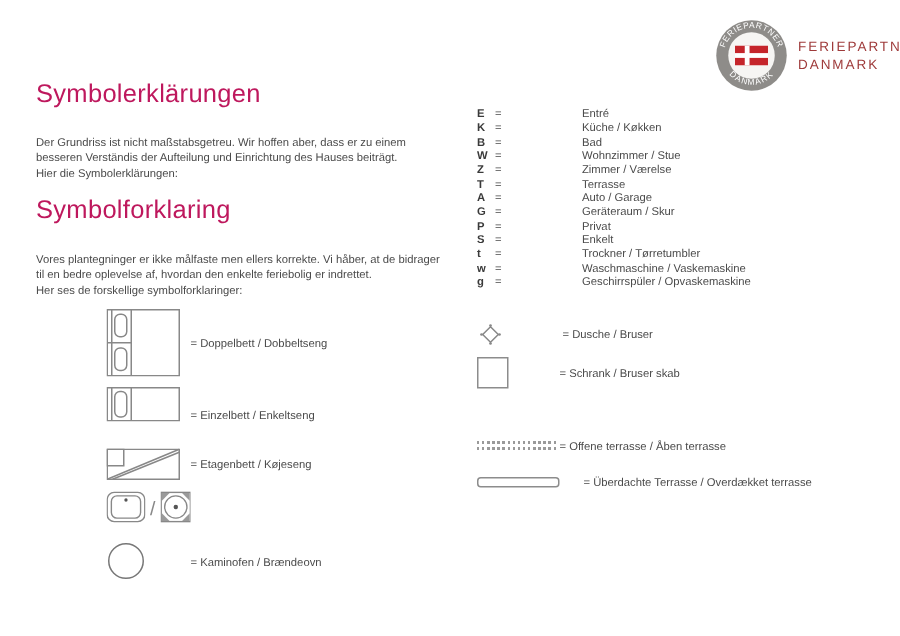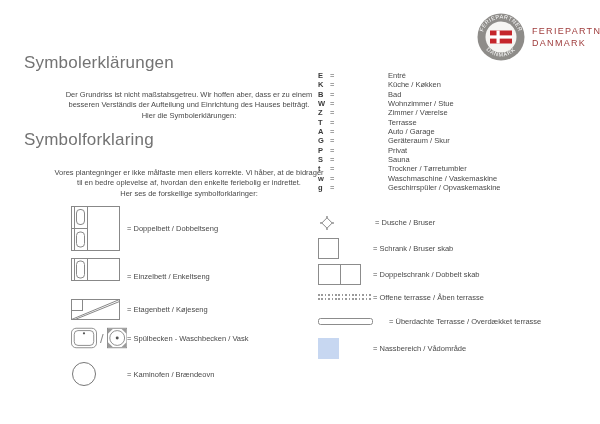--- a/index.html
+++ b/index.html
@@ -2,27 +2,27 @@
 <html><head>
 <meta charset="utf-8">
 <style>
   html,body { margin:0; padding:0; background:#ffffff; }
   .page {
     position:relative; width:600px; height:424px; background:#ffffff;
     font-family:"Liberation Sans", sans-serif; overflow:hidden;
   }
   .h1 {
     position:absolute; left:24px; margin:0; font-size:17px; font-weight:400;
-    color:#737373; letter-spacing:0.2px;
+    color:#be185d; letter-spacing:0.2px;
   }
   .h1.de { top:53px; }
   .h1.da { top:130px; }
   .intro {
     position:absolute; left:24px; width:330px; font-size:7.5px; line-height:10.5px;
-    color:#4a4a4a; white-space:pre-line;text-align:center;
+    color:#4a4a4a; white-space:pre-line;
   }
   .intro.de { top:82px; }
   .intro.da { top:160px; }
 
   
   .logo { position:absolute; left:477px; top:13px; display:flex; align-items:center; }
   .seal { width:48px; height:48px; display:block; }
   .brand-name { margin-left:7px; color:#9e3a3a; font-size:9px; letter-spacing:1.3px; line-height:12px; }
 
   
@@ -131,21 +131,21 @@
         <span class="ll">Geräteraum / Skur</span>
       </div>
     <div class="letter-row">
         <span class="lt">P</span>
         <span class="eq">=</span>
         <span class="ll">Privat</span>
       </div>
     <div class="letter-row">
         <span class="lt">S</span>
         <span class="eq">=</span>
-        <span class="ll">Sauna</span>
+        <span class="ll">Enkelt</span>
       </div>
     <div class="letter-row">
         <span class="lt">t</span>
         <span class="eq">=</span>
         <span class="ll">Trockner / Tørretumbler</span>
       </div>
     <div class="letter-row">
         <span class="lt">w</span>
         <span class="eq">=</span>
         <span class="ll">Waschmaschine / Vaskemaskine</span>
@@ -206,21 +206,20 @@
       <svg width="22" height="22" viewBox="0 0 22 22">
         <rect x="0.5" y="0.5" width="21" height="21" fill="none" stroke="#888" stroke-width="1"></rect>
         <path d="M1,1 L6.5,1 L1,6.5 Z" fill="#9a9a9a"></path>
         <path d="M21,1 L15.5,1 L21,6.5 Z" fill="#9a9a9a"></path>
         <path d="M1,21 L6.5,21 L1,15.5 Z" fill="#9a9a9a"></path>
         <path d="M21,21 L15.5,21 L21,15.5 Z" fill="#9a9a9a"></path>
         <circle cx="11" cy="11" r="8" fill="#ffffff" stroke="#888" stroke-width="1"></circle>
         <circle cx="11" cy="11" r="1.6" fill="#555"></circle>
       </svg>
     </span>
-    <span class="cap">= Spülbecken - Waschbecken / Vask</span>
   </div>
 
   <div class="sym-row left" style="top:361px; height:26px;">
     <span class="icon-cell">
       <svg width="26" height="26" viewBox="0 0 26 26">
         <circle cx="13" cy="13" r="11.5" fill="none" stroke="#777" stroke-width="1"></circle>
       </svg>
     </span>
     <span class="cap">= Kaminofen / Brændeovn</span>
   </div>
@@ -238,48 +237,33 @@
     <span class="cap">= Dusche / Bruser</span>
   </div>
 
   <div class="sym-row right" style="top:237px; height:23px;">
     <span class="icon-cell">
         <span class="sq"></span>
       </span>
     <span class="cap">= Schrank / Bruser skab</span>
   </div>
 
-  <div class="sym-row right" style="top:263px; height:23px;">
-    <span class="icon-cell">
-      <span class="sq2">
-          <span class="half"></span>
-          <span class="half"></span>
-        </span>
-    </span>
-    <span class="cap">= Doppelschrank / Dobbelt skab</span>
-  </div>
 
   <div class="sym-row right" style="top:292px; height:10px;">
     <span class="icon-cell">
       <span class="dot-band">
           <span class="r" style="display:block;"></span>
           <span class="r" style="display:block;"></span>
         </span>
     </span>
     <span class="cap">= Offene terrasse / Åben terrasse</span>
   </div>
 
   <div class="sym-row right" style="top:317px; height:8px;gap:16px;">
     <span class="icon-cell">
         <span class="bar"></span>
       </span>
     <span class="cap">= Überdachte Terrasse / Overdækket terrasse</span>
   </div>
 
-  <div class="sym-row right" style="top:337px; height:22px;">
-    <span class="icon-cell">
-        <span class="wet"></span>
-      </span>
-    <span class="cap">= Nassbereich / Vådområde</span>
-  </div>
 
 
 </div>
 
 </body></html>

